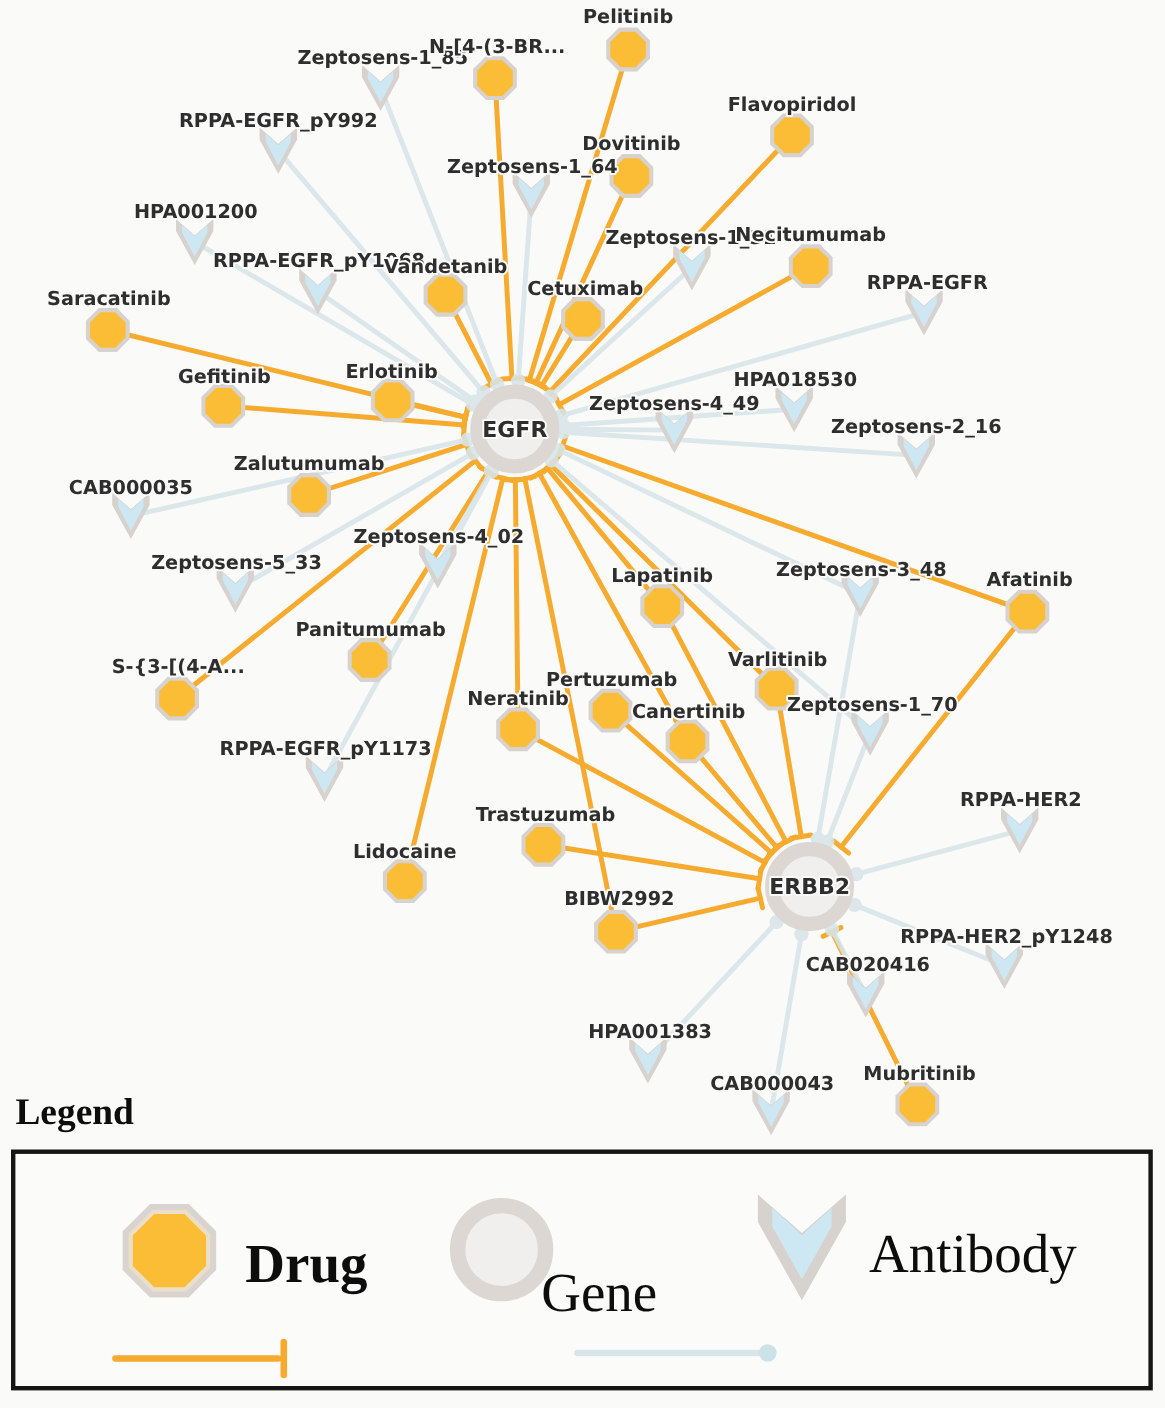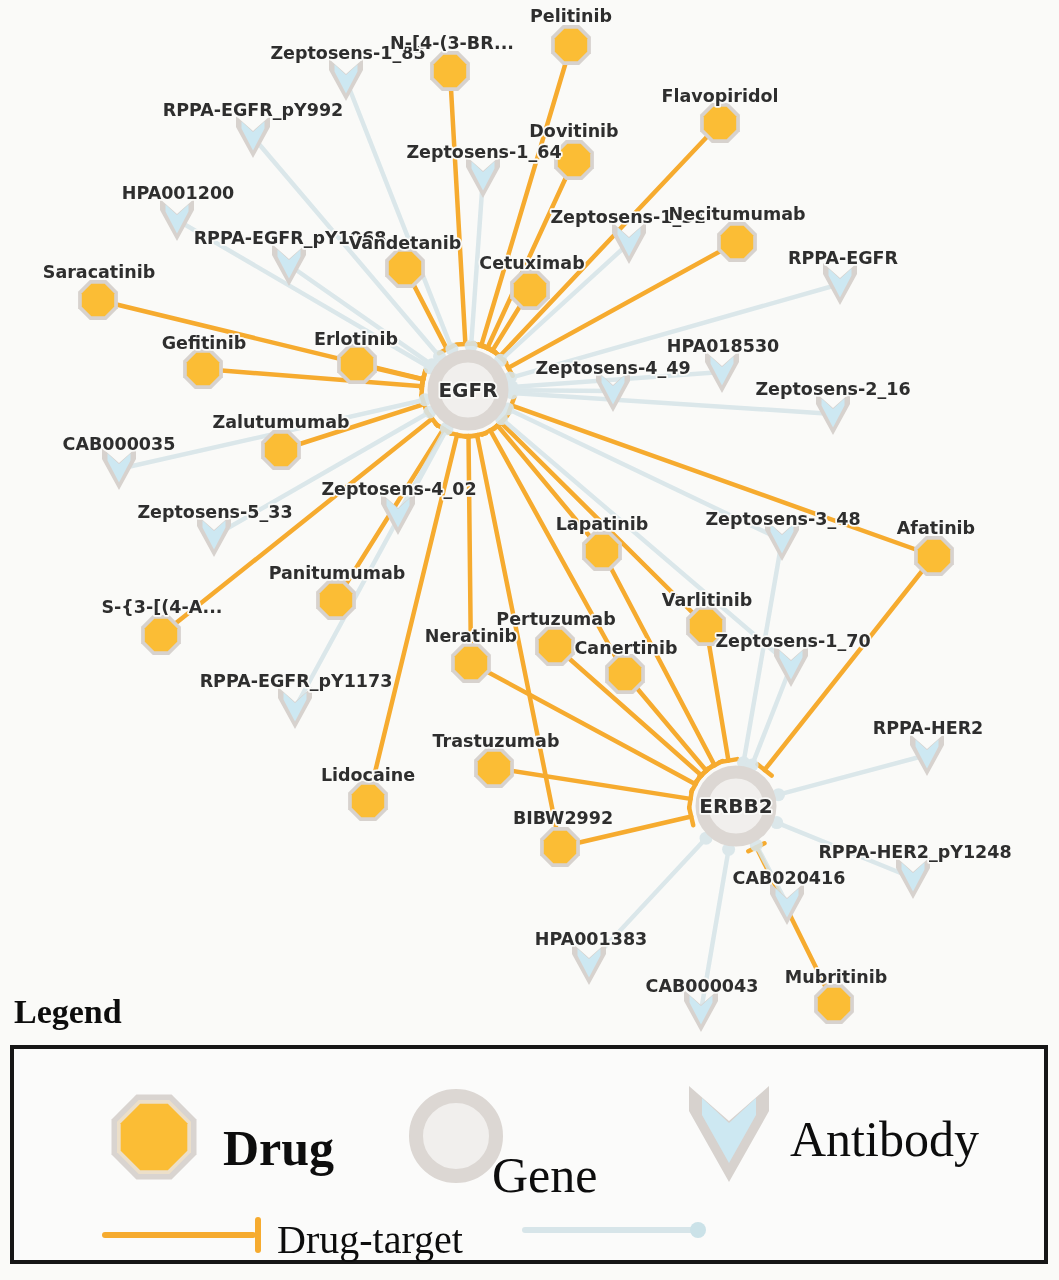--- a/index.html
+++ b/index.html
@@ -515,20 +515,19 @@
   <svg class="icon" style="left:715px;top:85px;" width="96" height="110" viewBox="0 0 96 110">
     <path d="M 8 7 L 48 42 L 88 7 L 88 32 L 48 103 L 8 32 Z" fill="#D7D2CE"></path>
     <path d="M 21 19 L 48 44 L 75 19 L 75 36 L 48 84 L 21 36 Z" fill="#CDE8F2"></path>
   </svg>
   <div class="node-label" style="left:760px;top:90px;margin-left:16px;">Antibody</div>
 
   <svg class="icon" style="left:172px;top:186px;" width="170" height="44" viewBox="0 0 170 44">
     <line x1="4" y1="22" x2="152" y2="22" stroke="#F6AB2F" stroke-width="6" stroke-linecap="round"></line>
     <line x1="157" y1="7" x2="157" y2="37" stroke="#F6AB2F" stroke-width="6" stroke-linecap="round"></line>
   </svg>
-  <div class="edge-label" style="left:263px;top:190px;">Drug-target</div>
 
   <svg class="icon" style="left:602px;top:181px;" width="190" height="32" viewBox="0 0 190 32">
     <line x1="4" y1="16" x2="170" y2="16" stroke="#D7E5E9" stroke-width="6" stroke-linecap="round"></line>
     <circle cx="177" cy="16" r="8" fill="#CBE2E8"></circle>
   </svg>
 
 </div>
 
 </body></html>

